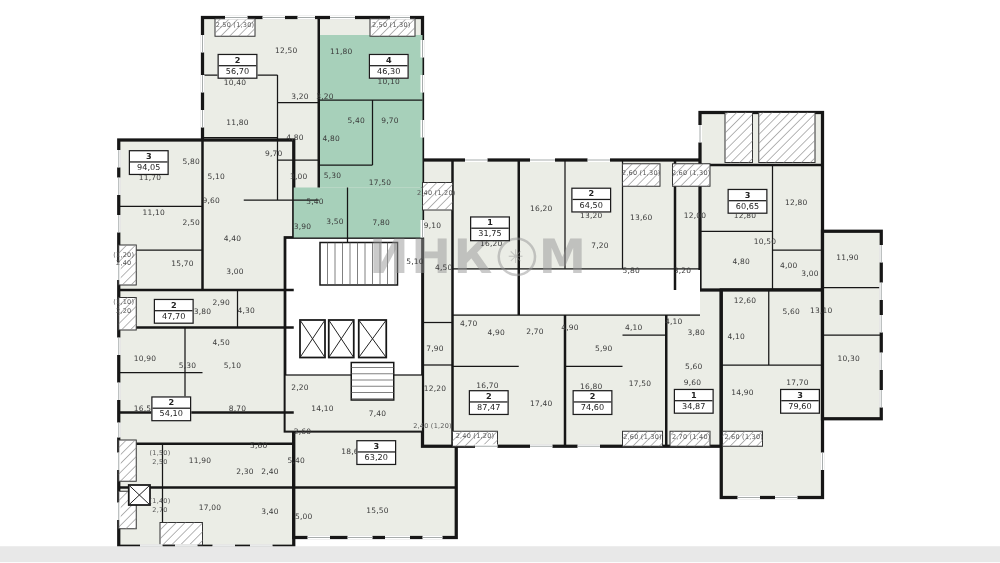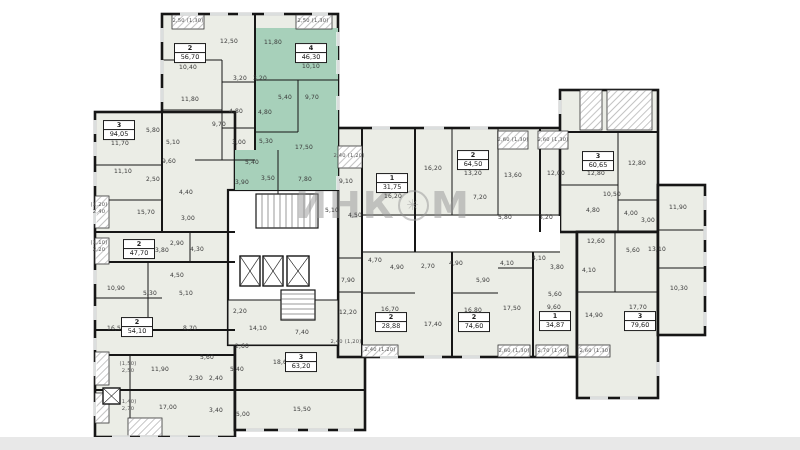--- a/index.html
+++ b/index.html
@@ -394,21 +394,21 @@
       <div class="apt" style="left: 473px; top: 160px;">
         <div class="n">2</div>
         <div>64,50</div>
       </div>
       <div class="apt" style="left: 598px; top: 161px;">
         <div class="n">3</div>
         <div>60,65</div>
       </div>
       <div class="apt" style="left: 391px; top: 322px;">
         <div class="n">2</div>
-        <div>28,88</div>
+        <div>87,47</div>
       </div>
       <div class="apt" style="left: 474px; top: 322px;">
         <div class="n">2</div>
         <div>74,60</div>
       </div>
       <div class="apt" style="left: 555px; top: 321px;">
         <div class="n">1</div>
         <div>34,87</div>
       </div>
       <div class="apt" style="left: 640px; top: 321px;">

